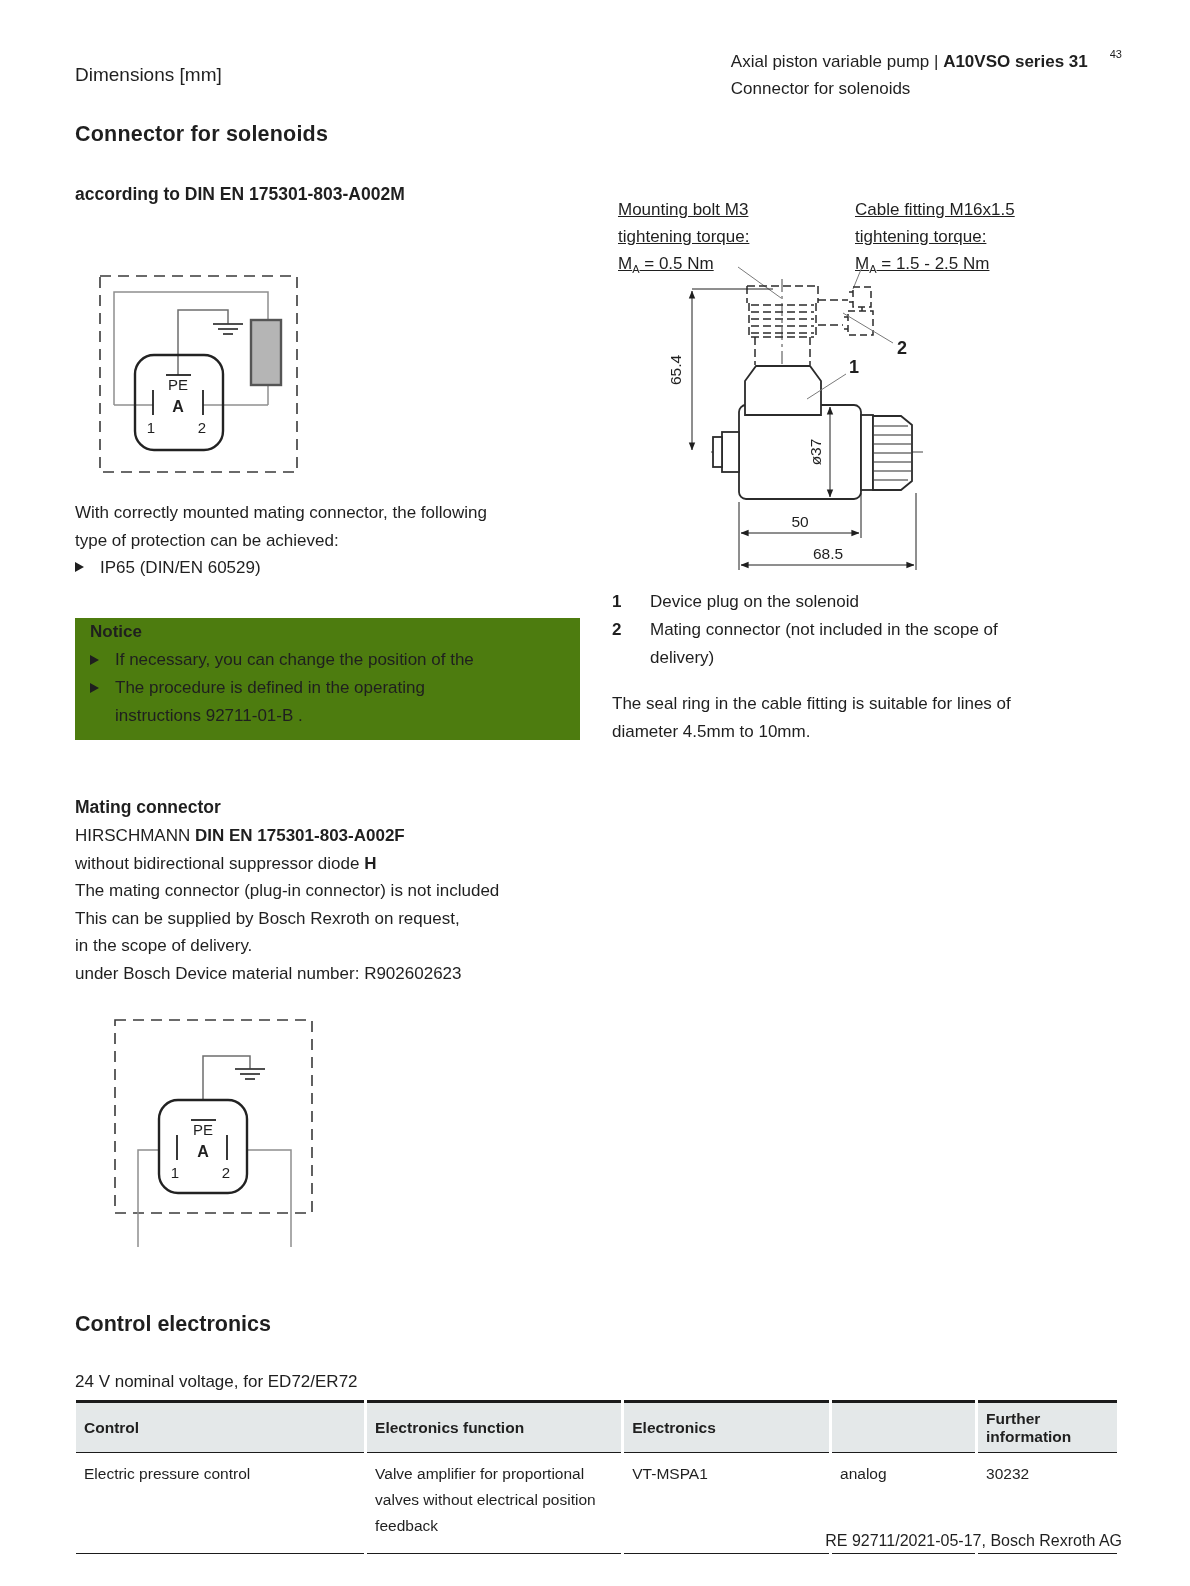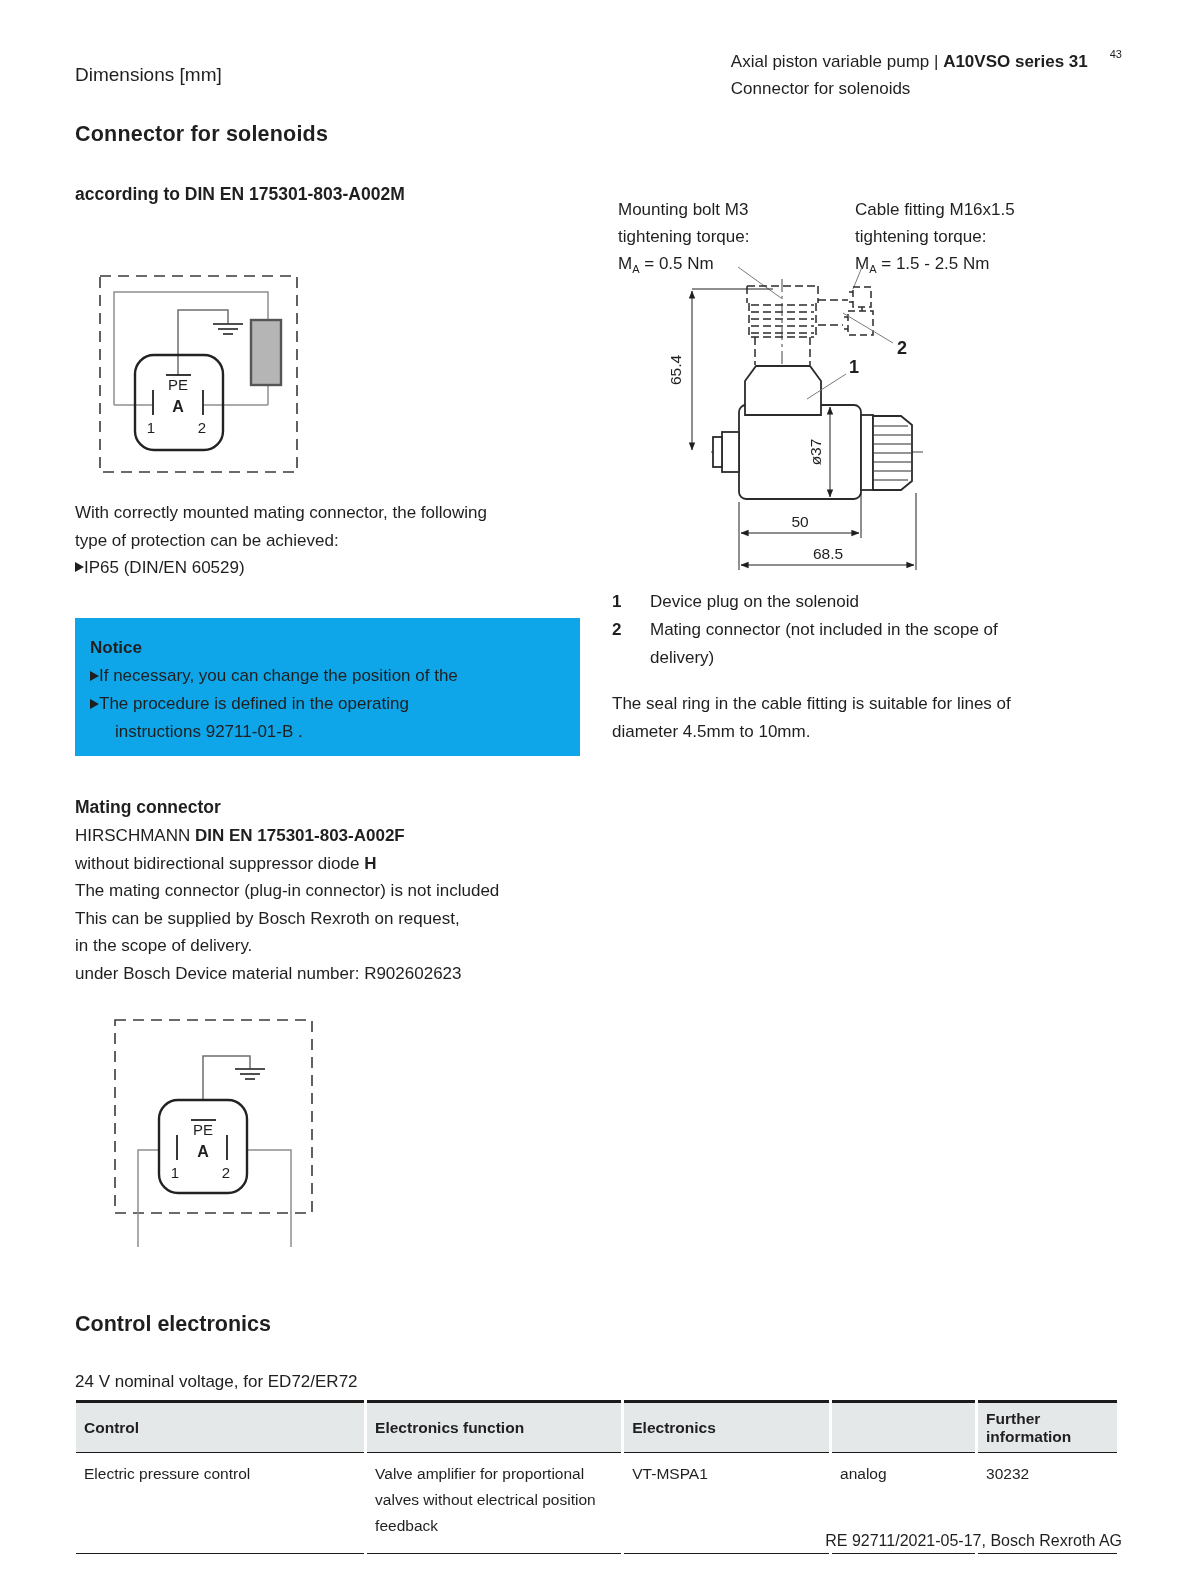--- a/index.html
+++ b/index.html
@@ -15,29 +15,29 @@
 
   .h1 { position:absolute; left:75px; font-size:21.5px; font-weight:bold; letter-spacing:.2px; }
 
   
   .subhead { position:absolute; left:75px; top:180px; font-size:17.5px; font-weight:bold; line-height:29px; }
   .para { font-size:17px; line-height:27.5px; }
   .tri { display:inline-block; width:0; height:0; border-left:9px solid #1f1f1f;
          border-top:5.5px solid transparent; border-bottom:5.5px solid transparent; }
   .bullet-row { display:flex; }
   .bullet-row .tri { margin-top:8px; }
-  .notice-box { position:absolute; left:75px; top:618px; width:505px; background:#0ea5e9; padding:16px 14px 10px 15px; }
+  .notice-box { position:absolute; left:75px; top:618px; width:505px; background:#4d7c0f; padding:0 14px 10px 15px; }
   .notice-box .title { font-size:17px; font-weight:bold; line-height:28px; }
   .notice-box .para { line-height:28px; }
   .notice-box .bullet-row .tri { margin-top:9px; }
-  .bullet-text { }
+  .bullet-text { margin-left:16px; }
   .indent { margin-left:25px; }
 
   
-  .ann-label { position:absolute; top:196px; font-size:17px; line-height:27px; }
+  .ann-label { position:absolute; top:196px; font-size:17px; line-height:27px;text-decoration:underline; }
   sub { font-size:11px; }
   .legend { position:absolute; left:612px; top:588px; font-size:17px; line-height:28px; }
   .legend-row { display:flex; }
   .legend-num { font-weight:bold; width:38px; flex:none; }
   .seal { position:absolute; left:612px; top:690px; }
 
   
   .h2 { position:absolute; left:75px; top:1312px; font-size:21.5px; font-weight:bold; }
   .intro { position:absolute; left:75px; top:1372px; font-size:17px; }
   table.ce { position:absolute; left:73px; top:1400px; width:1047px; border-collapse:separate; border-spacing:3px 0; font-size:15.5px; }

